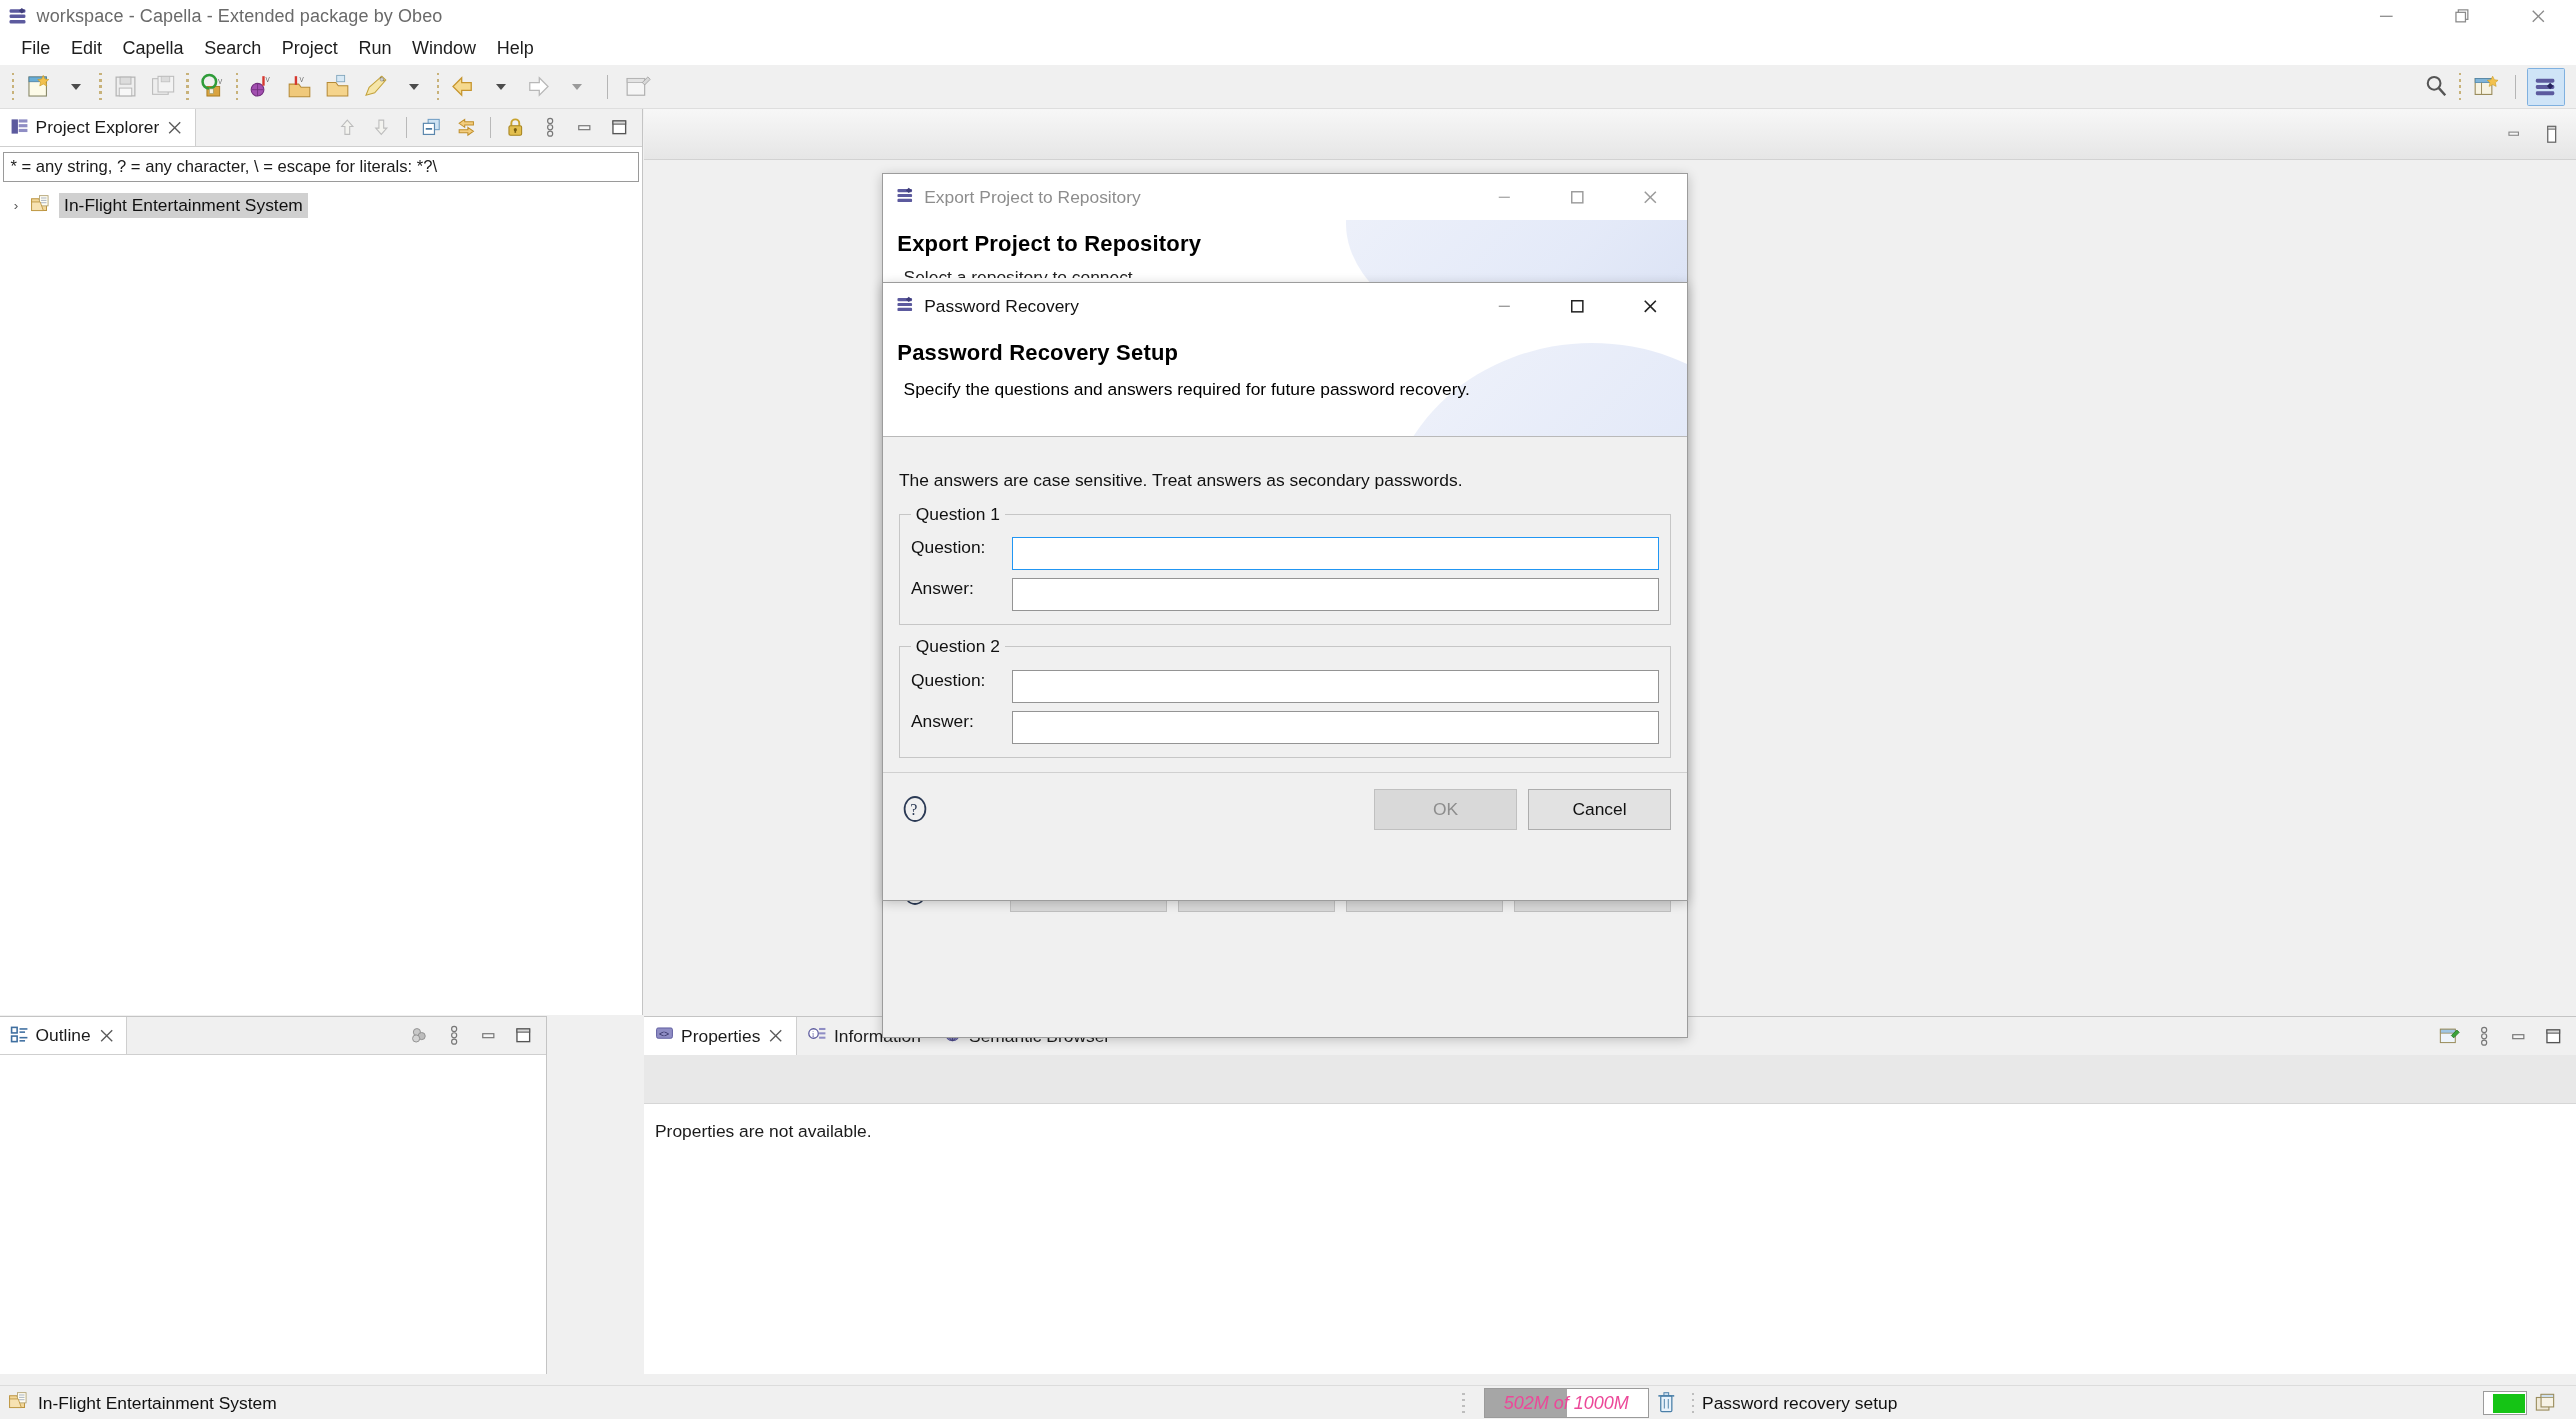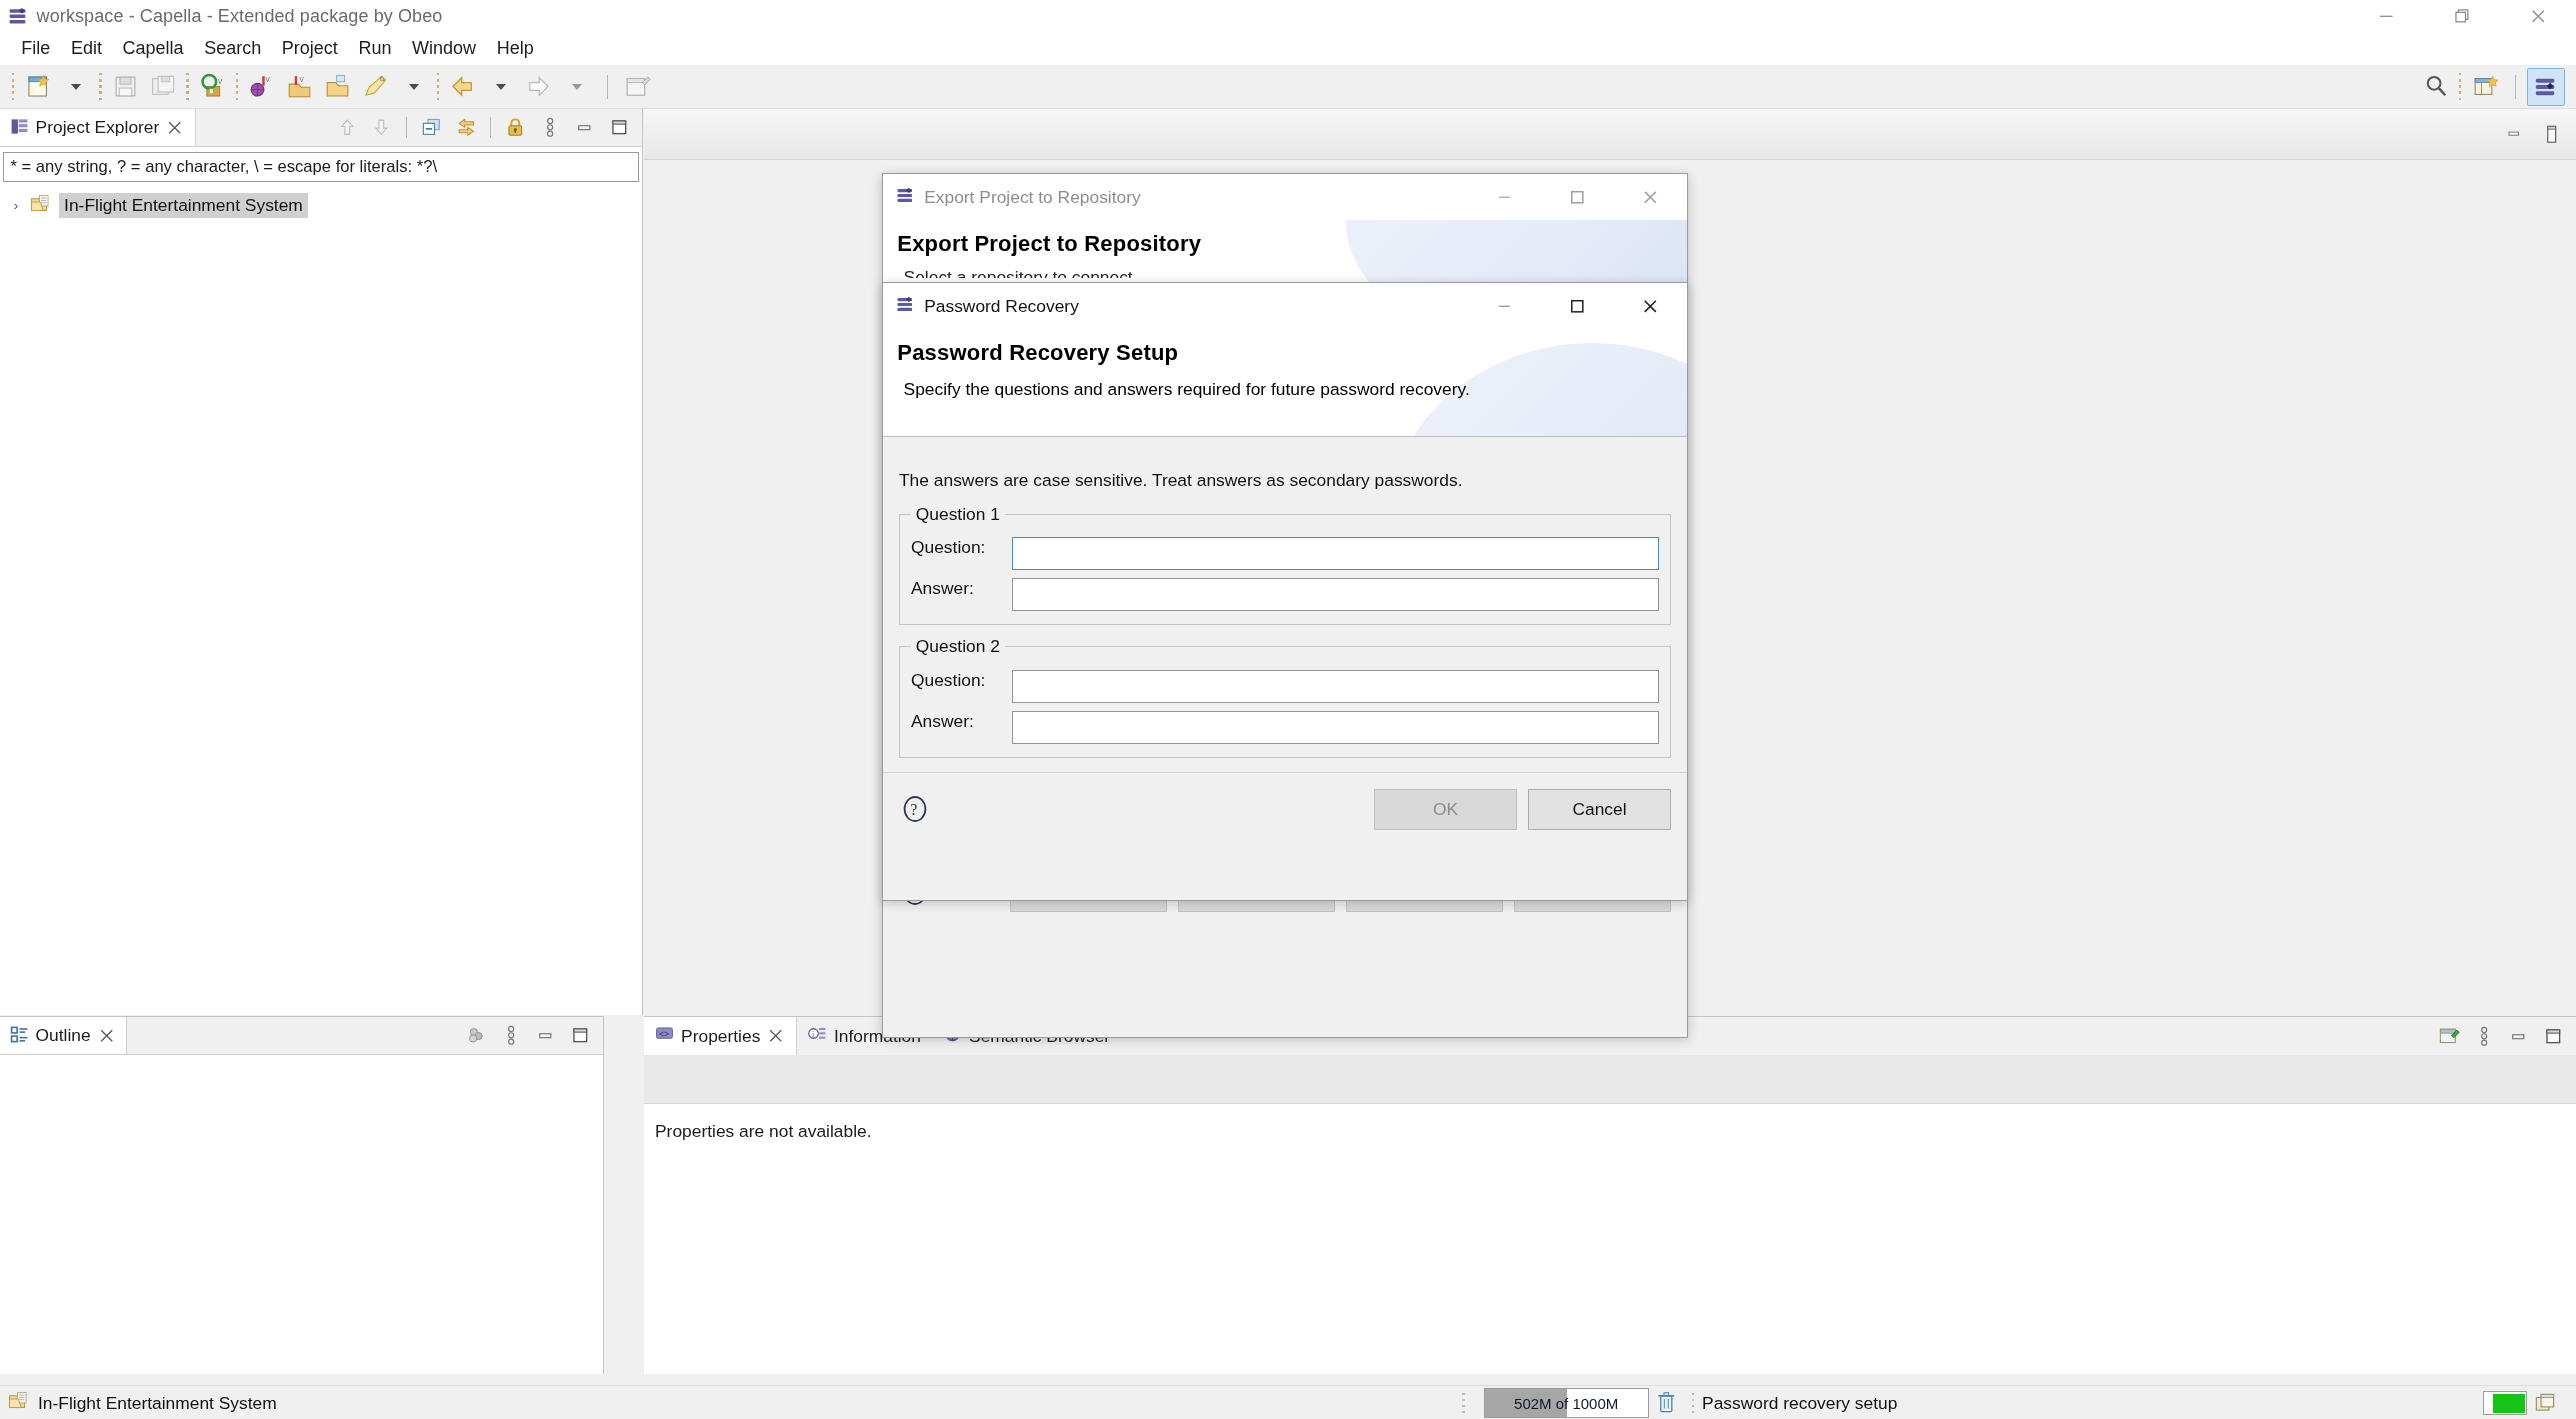--- a/index.html
+++ b/index.html
@@ -78,21 +78,21 @@
   .pe-filter span { font-size: 16.6px; color: #1b1b1b; white-space: nowrap; }
   .pe-tree { padding-top: 9.5px; }
   .tree-row { display: flex; align-items: center; height: 28.5px; padding-left: 8px; gap: 6.3px; }
   .tw-arrow { width: 16px; text-align: center; color: #555; font-size: 13.5px; }
   .tree-label {
     font-size: 17.4px; color: #111; background: #d0d0d0; padding: 2.4px 5.5px;
   }
 
   
   .outline-panel {
-    position: absolute; left: 0; top: 1016px; width: 604px; height: 358px;
+    position: absolute; left: 0; top: 1016px; width: 547px; height: 358px;
     background: #ffffff; border-right: 0.8px solid #c4c4c4; border-top: 0.8px solid #c4c4c4;
   }
   .outline-body { padding: 17.4px 0 0 11px; font-size: 17.4px; color: #1b1b1b; }
 
   
   .editor-area {
     position: absolute; left: 644px; top: 109px; width: 1932px; height: 906px;
     background: #f0f0f0;
   }
   .editor-strip {
@@ -121,21 +121,21 @@
   }
   .sb-left { display: flex; align-items: center; gap: 8px; padding-left: 8px; }
   .sb-left .sb-text { font-size: 17.4px; color: #111; }
   .sb-right { margin-left: auto; display: flex; align-items: center; gap: 0; padding-right: 12.7px; }
   .heap {
     width: 165px; height: 30px; border: 0.8px solid #9b9b9b; background: #ffffff;
     position: relative; display: flex; align-items: center; justify-content: center;
     margin-left: 11px;
   }
   .heap .fill { position: absolute; left: 0; top: 0; bottom: 0; width: 50.2%; background: #a6a6a6; }
-  .heap .htxt { position: relative; font-size: 15px; color: #0f172a; }
+  .heap .htxt { position: relative; font-size: 18px; color: #ec4899; font-style: italic; }
   .dotsep { width: 3.2px; height: 20.6px; display: flex; flex-direction: column; justify-content: space-between; margin: 0 7.1px; }
   .dotsep b { width: 2.4px; height: 2.4px; background: #bdbdbd; display: block; }
   .sb-msg { font-size: 17.4px; color: #111; }
   .greenbox { width: 44px; height: 24px; border: 0.8px solid #9b9b9b; background: #fff; display:flex; align-items:center; padding:1.6px; }
   .greenbox i { display:block; width: 32px; height: 19px; background: #15c415; margin-left: auto; }
 
   
   .dialog {
     position: absolute; background: #f0f0f0;
     border: 0.8px solid #9c9c9c;

